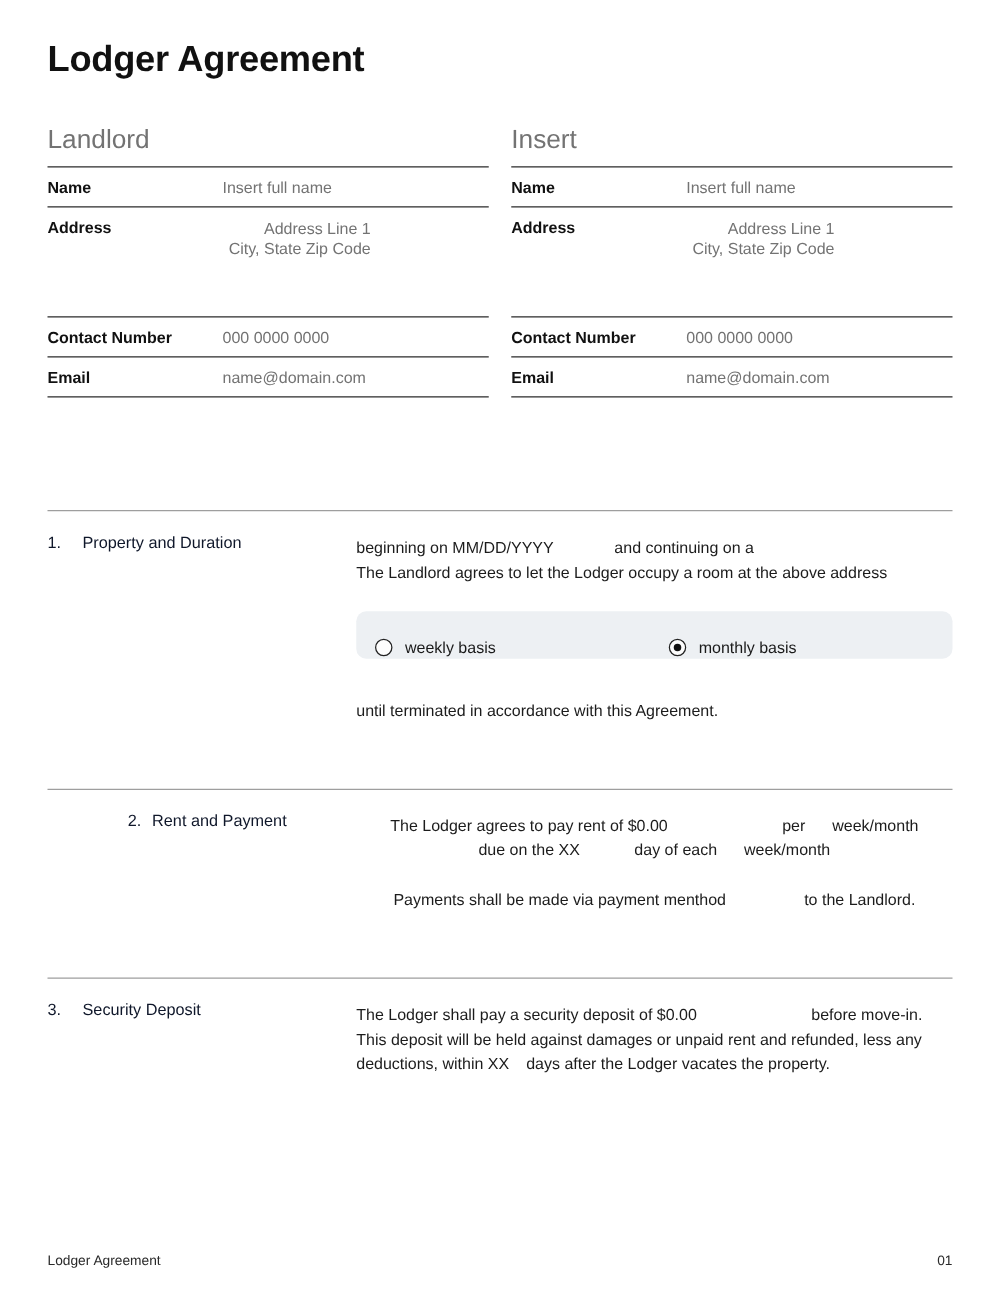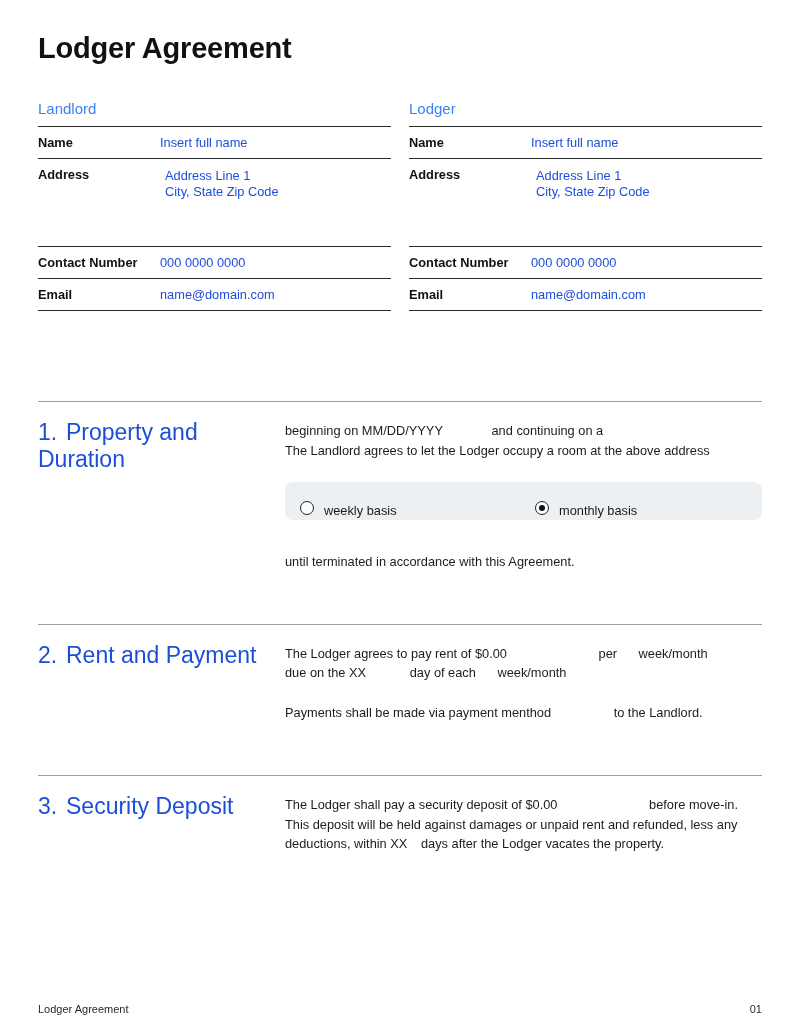--- a/index.html
+++ b/index.html
@@ -18,61 +18,61 @@
     margin-top: 2px;
   }
   .intro { font-size: 13px; margin-top: 46px; color: #222; }
 
   
   .parties {
     display: grid; grid-template-columns: 1fr 1fr; column-gap: 18px;
     margin-top: 35px;
   }
   .party-heading {
-    font-size: 15px; font-weight: 400; color: #3b82f6;
+    font-size: 21px; font-weight: 400; color: #737373;
     padding-bottom: 9px; border-bottom: 1px solid #2b2b2b;
   }
   .field-row {
     display: flex; border-bottom: 1px solid #2b2b2b;
     padding: 8px 0; font-size: 12.8px;
   }
-  .field-row .flabel { width: 122px; flex: none; font-weight: 700; color: #111; }
-  .field-row .fvalue { color: #1d4ed8; }
+  .field-row .flabel { width: 140px; flex: none; font-weight: 700; color: #111; }
+  .field-row .fvalue { color: #737373; text-align: right; }
   .row-address { min-height: 88px; }
   .row-address .fvalue { padding-left: 5px; line-height: 16px; padding-top: 1px; }
 
   
   .sections { margin-top: 90px; }
   .section {
     border-top: 1px solid #9e9e9e;
     padding: 17px 0 0 0;
     display: grid; grid-template-columns: 247px 1fr;
   }
   .section-1 { padding-bottom: 52px; }
-  .section-2 { padding-bottom: 53px; }
+  .section-2 { padding-bottom: 53px; text-align: center; }
   .section-3 { padding-bottom: 0; }
-  .sec-heading { font-size: 23px; font-weight: 400; color: #1d4ed8; }
+  .sec-heading { font-size: 13px; font-weight: 400; color: #0f172a; }
   .sec-num { display: inline-block; width: 28px; }
   .sec-body { font-size: 12.8px; line-height: 19.5px; color: #1c1c1c; padding-top: 2px; }
 
   .ph { white-space: pre; }
   .gap-90 { margin-right: 88px; }
   .gap-45 { margin-right: 45px; }
   .gap-40 { margin-right: 40px; }
   .gap-93 { margin-right: 59px; }
   .gap-6  { margin-right: 18px; }
   .gap-10 { margin-right: 10px; }
 
   
   .radio-pill {
     background: #edf0f3; border-radius: 8px;
     height: 38px; margin: 22px 0 0 0;
     display: flex; align-items: center; padding: 0 15px;
   }
-  .radio-option { display: flex; cursor: pointer; margin-top: 19px; }
+  .radio-option { display: flex; align-items: center; cursor: pointer; margin-top: 19px; }
   .radio-option.first { width: 235px; flex: none; }
   .radio-circle {
     width: 14px; height: 14px; border-radius: 50%;
     border: 1.5px solid #222; background: #fdfdfd;
     display: inline-flex; align-items: center; justify-content: center;
     flex: none;
   }
   .radio-circle .dot { width: 6px; height: 6px; border-radius: 50%; background: #111; display: none; }
   .radio-circle.selected .dot { display: block; }
   .radio-label { margin-left: 10px; font-size: 12.8px; color: #1a1a1a; }
@@ -113,21 +113,21 @@
         <span class="flabel">Contact Number</span>
         <span class="fvalue">000 0000 0000</span>
       </div>
       <div class="field-row">
         <span class="flabel">Email</span>
         <span class="fvalue">name@domain.com</span>
       </div>
     </div>
 
     <div class="party">
-      <div class="party-heading">Lodger</div>
+      <div class="party-heading">Insert</div>
       <div class="field-row">
         <span class="flabel">Name</span>
         <span class="fvalue">Insert full name</span>
       </div>
       <div class="field-row row-address">
         <span class="flabel">Address</span>
         <span class="fvalue">
           <span>Address Line 1</span><br>
           <span>City, State Zip Code</span>
         </span>

